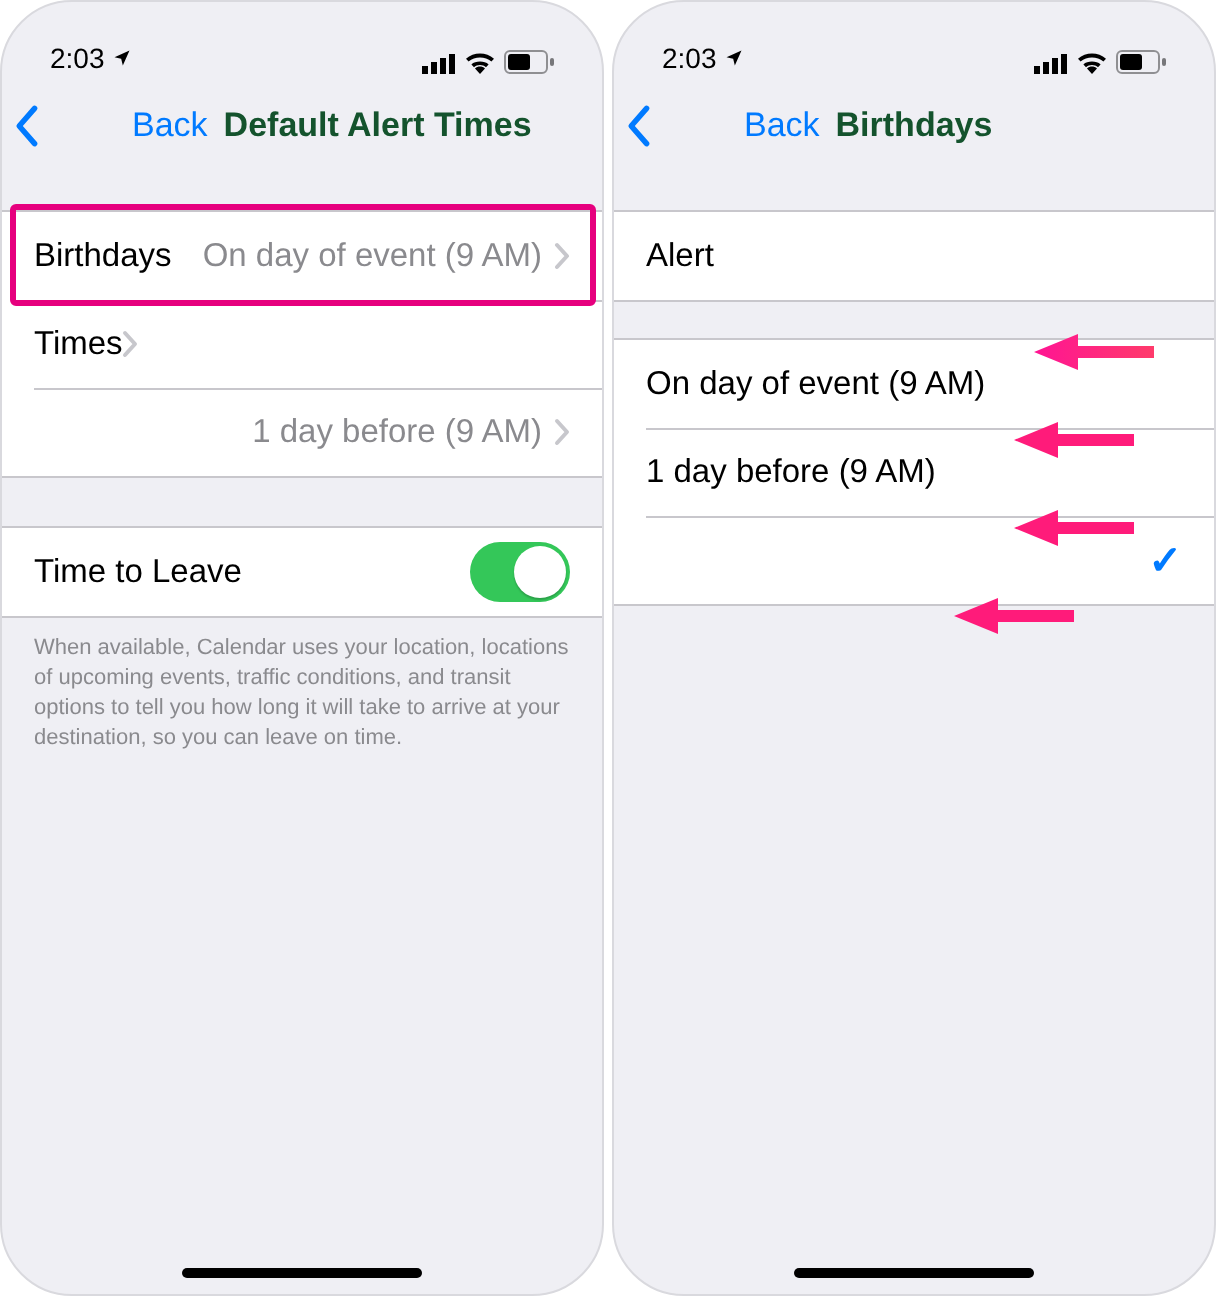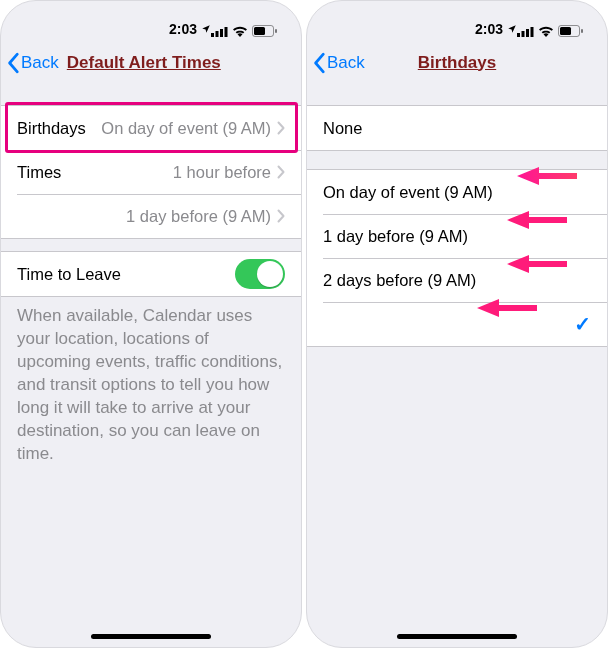--- a/index.html
+++ b/index.html
@@ -6,42 +6,42 @@
   body { background: #fff; width: 610px; height: 650px; overflow: hidden; }
   .screens { display: flex; gap: 4px; }
   .phone {
     width: 302px; height: 648px;
     background: #efeff4;
     border: 1px solid #d9d9de;
     border-radius: 36px;
     position: relative; overflow: hidden;
     display: flex; flex-direction: column;
   }
-  .statusbar { height: 40px; display:flex; justify-content:flex-end; align-items:flex-end; padding:0 24px 4px; font-size:14px; font-weight:700; color:#000; }
+  .statusbar { height: 40px; display:flex; justify-content:space-between; align-items:flex-end; padding:0 24px 4px; font-size:14px; font-weight:400; color:#000; }
   .status-right { display:flex; align-items:center; gap:4px; }
   .status-right svg { display:block; }
   .navbar { height: 44px; display:flex; align-items:center; position:relative; border-bottom:0.5px solid #c8c7cc00; }
-  .back { display:flex; align-items:center; color:#007aff; font-size:17px; padding-left:6px; cursor:pointer; }
+  .back { display:flex; align-items:center; color:#007aff; font-size:17px; padding-left:6px; cursor:pointer;gap:45px; }
   .back svg { width:14px; height:22px; }
-  .title { font-size:17px; font-weight:600; color:#7f1d1d; position:absolute; left:0; right:0; text-align:center; pointer-events:none;text-decoration:underline; }
+  .title { font-size:17px; font-weight:600; color:#14532d; position:absolute; left:0; right:0; text-align:center; pointer-events:none; }
   .title.tleft { position:static; text-align:left; margin-left:8px; pointer-events:auto; }
-  .section { margin-top: 12px; background:#fff; border-top:0.5px solid #c8c7cc; border-bottom:0.5px solid #c8c7cc; }
+  .section { margin-top: 24px; background:#fff; border-top:0.5px solid #c8c7cc; border-bottom:0.5px solid #c8c7cc; }
   .section.first { margin-top: 20px; }
   .row {
     min-height:44px; display:flex; align-items:center; padding:0 16px;
     font-size:16.5px; color:#000; position:relative; cursor:pointer;
   }
   .row + .row::before {
     content:""; position:absolute; top:0; left:16px; right:0; height:0.5px; background:#c8c7cc;
   }
   .row .label { flex:0 0 auto; }
   .row .value { flex:1; text-align:right; color:#8a8a8e; font-size:16.5px; padding-right:6px;}
   .chev { color:#c7c7cc; }
   .check { color:#007aff; font-size:20px; font-weight:600; margin-left:auto; }
-  .footer-text { padding:8px 16px 0; font-size:17px; line-height:1.35; color:#8a8a8e; }
+  .footer-text { padding:8px 16px 0; font-size:11px; line-height:1.35; color:#8a8a8e; }
   .switch { width:50px; height:30px; border-radius:15px; background:#34c759; position:relative; margin-left:auto; }
   .switch::after { content:""; position:absolute; right:2px; top:2px; width:26px; height:26px; border-radius:50%; background:#fff; box-shadow:0 1px 1px rgba(0,0,0,0.2);}
   .home-indicator { position:absolute; bottom:8px; left:50%; transform:translateX(-50%); width:120px; height:5px; background:#000; border-radius:3px; }
   .highlight { position:absolute; border:3px solid #e6007e; border-radius:3px; pointer-events:none; }
   .arrow { position:absolute; pointer-events:none; }
   .arrow svg { display:block; }
   .sb-left { display:flex; align-items:center; gap:4px;}
 </style>
 </head>
 <body>
@@ -87,21 +87,20 @@
     <div class="section first">
       <div class="row">
         <span class="label">Birthdays</span>
         <span class="value">On day of event (9 AM)</span>
         <svg class="chev" width="8" height="14" viewBox="0 0 8 14">
             <path fill="none" stroke="#c7c7cc" stroke-width="2" stroke-linecap="round" stroke-linejoin="round" d="M1.5 1.5l5 5.5-5 5.5"></path>
           </svg>
       </div>
       <div class="row">
         <span class="label">Times</span>
-        <span class="value">1 hour before</span>
         <svg class="chev" width="8" height="14" viewBox="0 0 8 14">
             <path fill="none" stroke="#c7c7cc" stroke-width="2" stroke-linecap="round" stroke-linejoin="round" d="M1.5 1.5l5 5.5-5 5.5"></path>
           </svg>
       </div>
       <div class="row">
         <span class="value">1 day before (9 AM)</span>
         <svg class="chev" width="8" height="14" viewBox="0 0 8 14">
             <path fill="none" stroke="#c7c7cc" stroke-width="2" stroke-linecap="round" stroke-linejoin="round" d="M1.5 1.5l5 5.5-5 5.5"></path>
           </svg>
       </div>
@@ -150,33 +149,30 @@
         <svg viewBox="0 0 12 20">
             <path fill="none" stroke="#007aff" stroke-width="2.5" stroke-linecap="round" stroke-linejoin="round" d="M9 2l-7 8 7 8"></path>
           </svg>
         <span>Back</span>
       </div>
       <div class="title">Birthdays</div>
     </div>
 
     <div class="section first">
       <div class="row">
-        <span class="label">None</span>
+        <span class="label">Alert</span>
       </div>
     </div>
 
     <div class="section" style="margin-top:18px;">
       <div class="row">
         <span class="label">On day of event (9 AM)</span>
       </div>
       <div class="row">
         <span class="label">1 day before (9 AM)</span>
-      </div>
-      <div class="row">
-        <span class="label">2 days before (9 AM)</span>
       </div>
       <div class="row">
         <span class="check">✓</span>
       </div>
     </div>
 
     <div class="arrow" style="left:210px; top:163px;">
       <svg width="60" height="24">
           <defs>
             <linearGradient id="g1" x1="0" x2="1">

